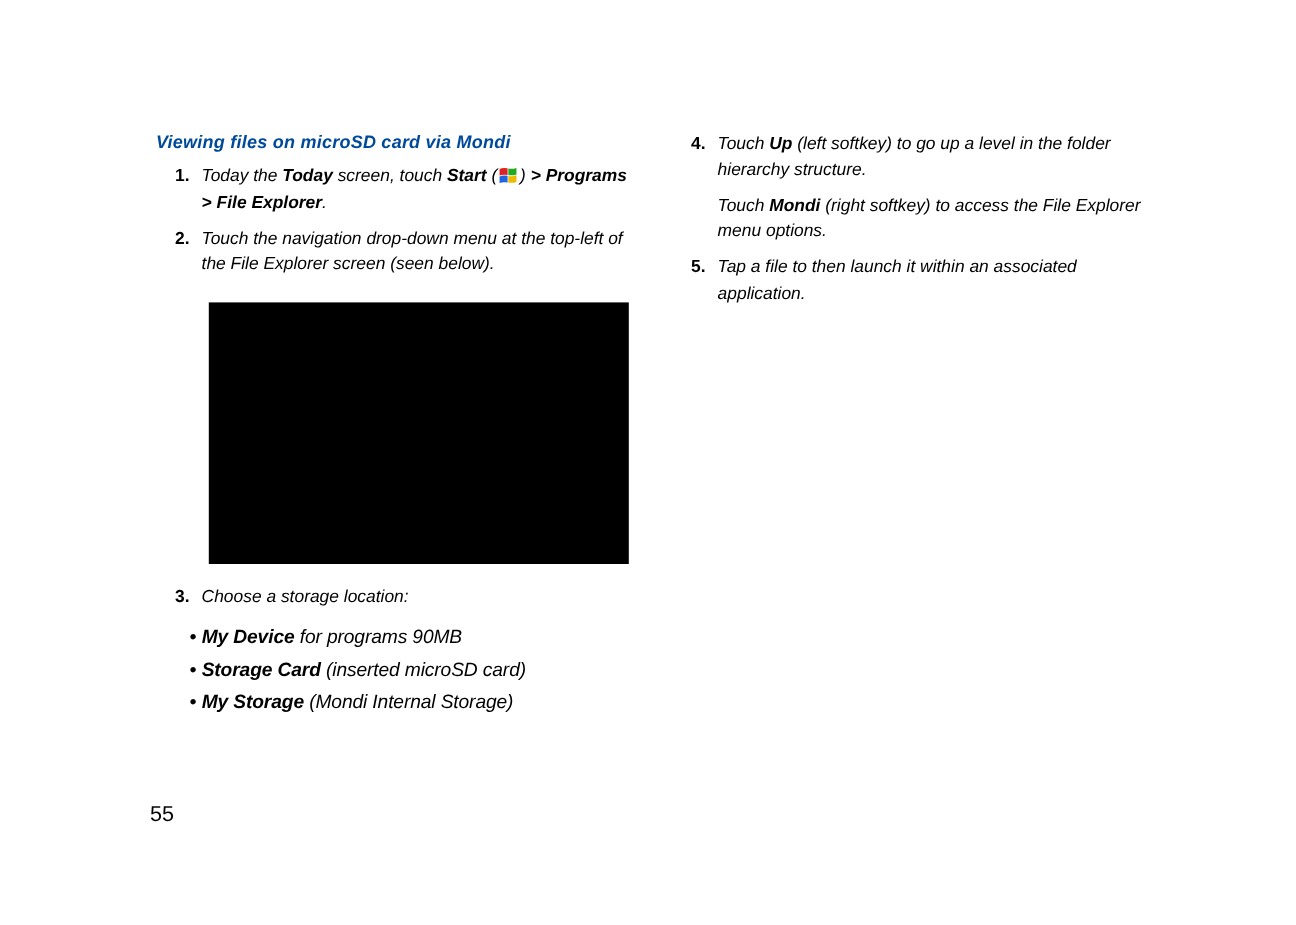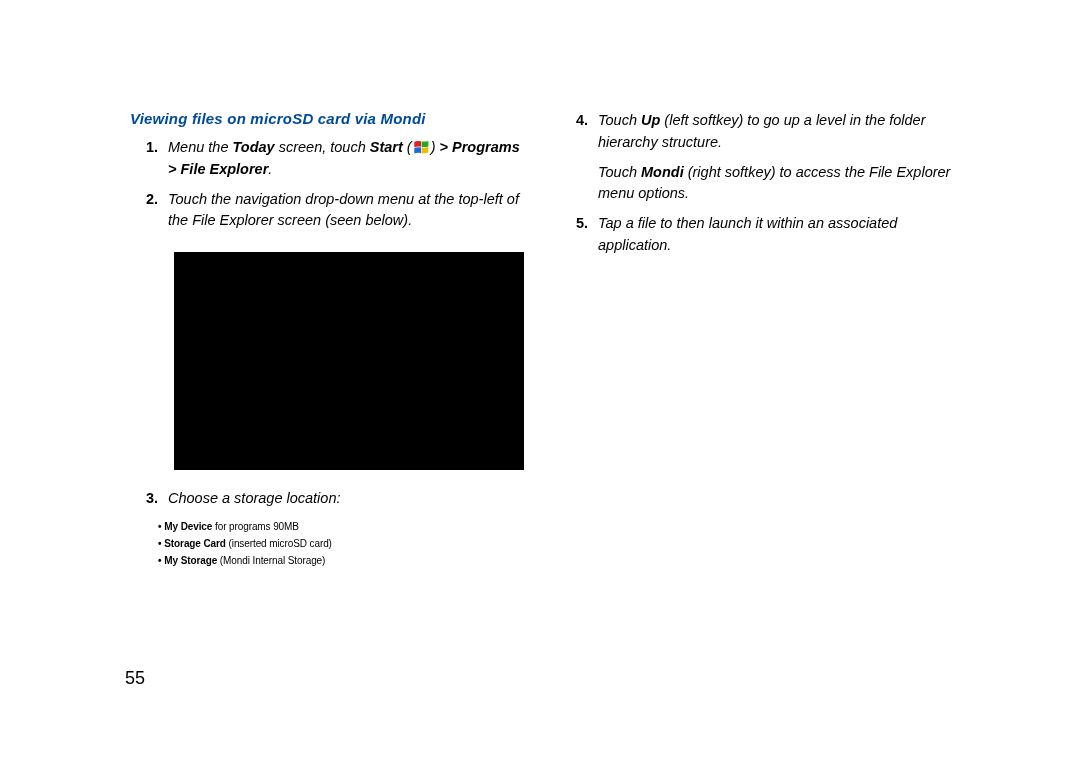--- a/index.html
+++ b/index.html
@@ -86,22 +86,23 @@
   .image-block {
     width: 350px;
     height: 218px;
     background: #000;
     margin: 20px 0 18px 44px;
   }
 
   
   .bullets {
     margin: 4px 0 0 28px;
-    font-size: 10px;
+    font-size: 16px;
     line-height: 1.7;
+    font-style: italic;
   }
   .bullets .bitem::before {
     content: "• ";
     font-weight: 700;
   }
 
   
   .or-line { margin: 4px 0 4px 38px; font-size: 14.5px; }
 
   
@@ -121,21 +122,21 @@
 
     <div class="col left">
 
       <div class="section-heading">Viewing files on microSD card via Mondi</div>
 
       <div class="steps">
 
         <div class="step">
           <div class="num">1.</div>
           <div class="body">
-            <span>Menu the </span><span class="bold">Today</span><span> screen, touch </span><span class="bold">Start</span><span> (</span><span class="win-icon"><svg viewBox="0 0 17 15" width="17" height="15">
+            <span>Today the </span><span class="bold">Today</span><span> screen, touch </span><span class="bold">Start</span><span> (</span><span class="win-icon"><svg viewBox="0 0 17 15" width="17" height="15">
               <path d="M1.3 1.8 Q4 0.7 8 1.3 L8 6.8 Q4 6.2 1.3 7.3 Z" fill="#d22"></path>
               <path d="M8.6 1.4 Q12 2 15.4 0.9 L15.4 6.4 Q12 7.5 8.6 6.9 Z" fill="#2a2"></path>
               <path d="M1.3 8.0 Q4 6.9 8 7.5 L8 13.0 Q4 12.4 1.3 13.5 Z" fill="#26d"></path>
               <path d="M8.6 7.6 Q12 8.2 15.4 7.1 L15.4 12.6 Q12 13.7 8.6 13.1 Z" fill="#eb0"></path>
             </svg></span><span>) </span><span class="bold">&gt; Programs &gt; File Explorer</span><span>.</span>
           </div>
         </div>
 
         <div class="step">
           <div class="num">2.</div>

